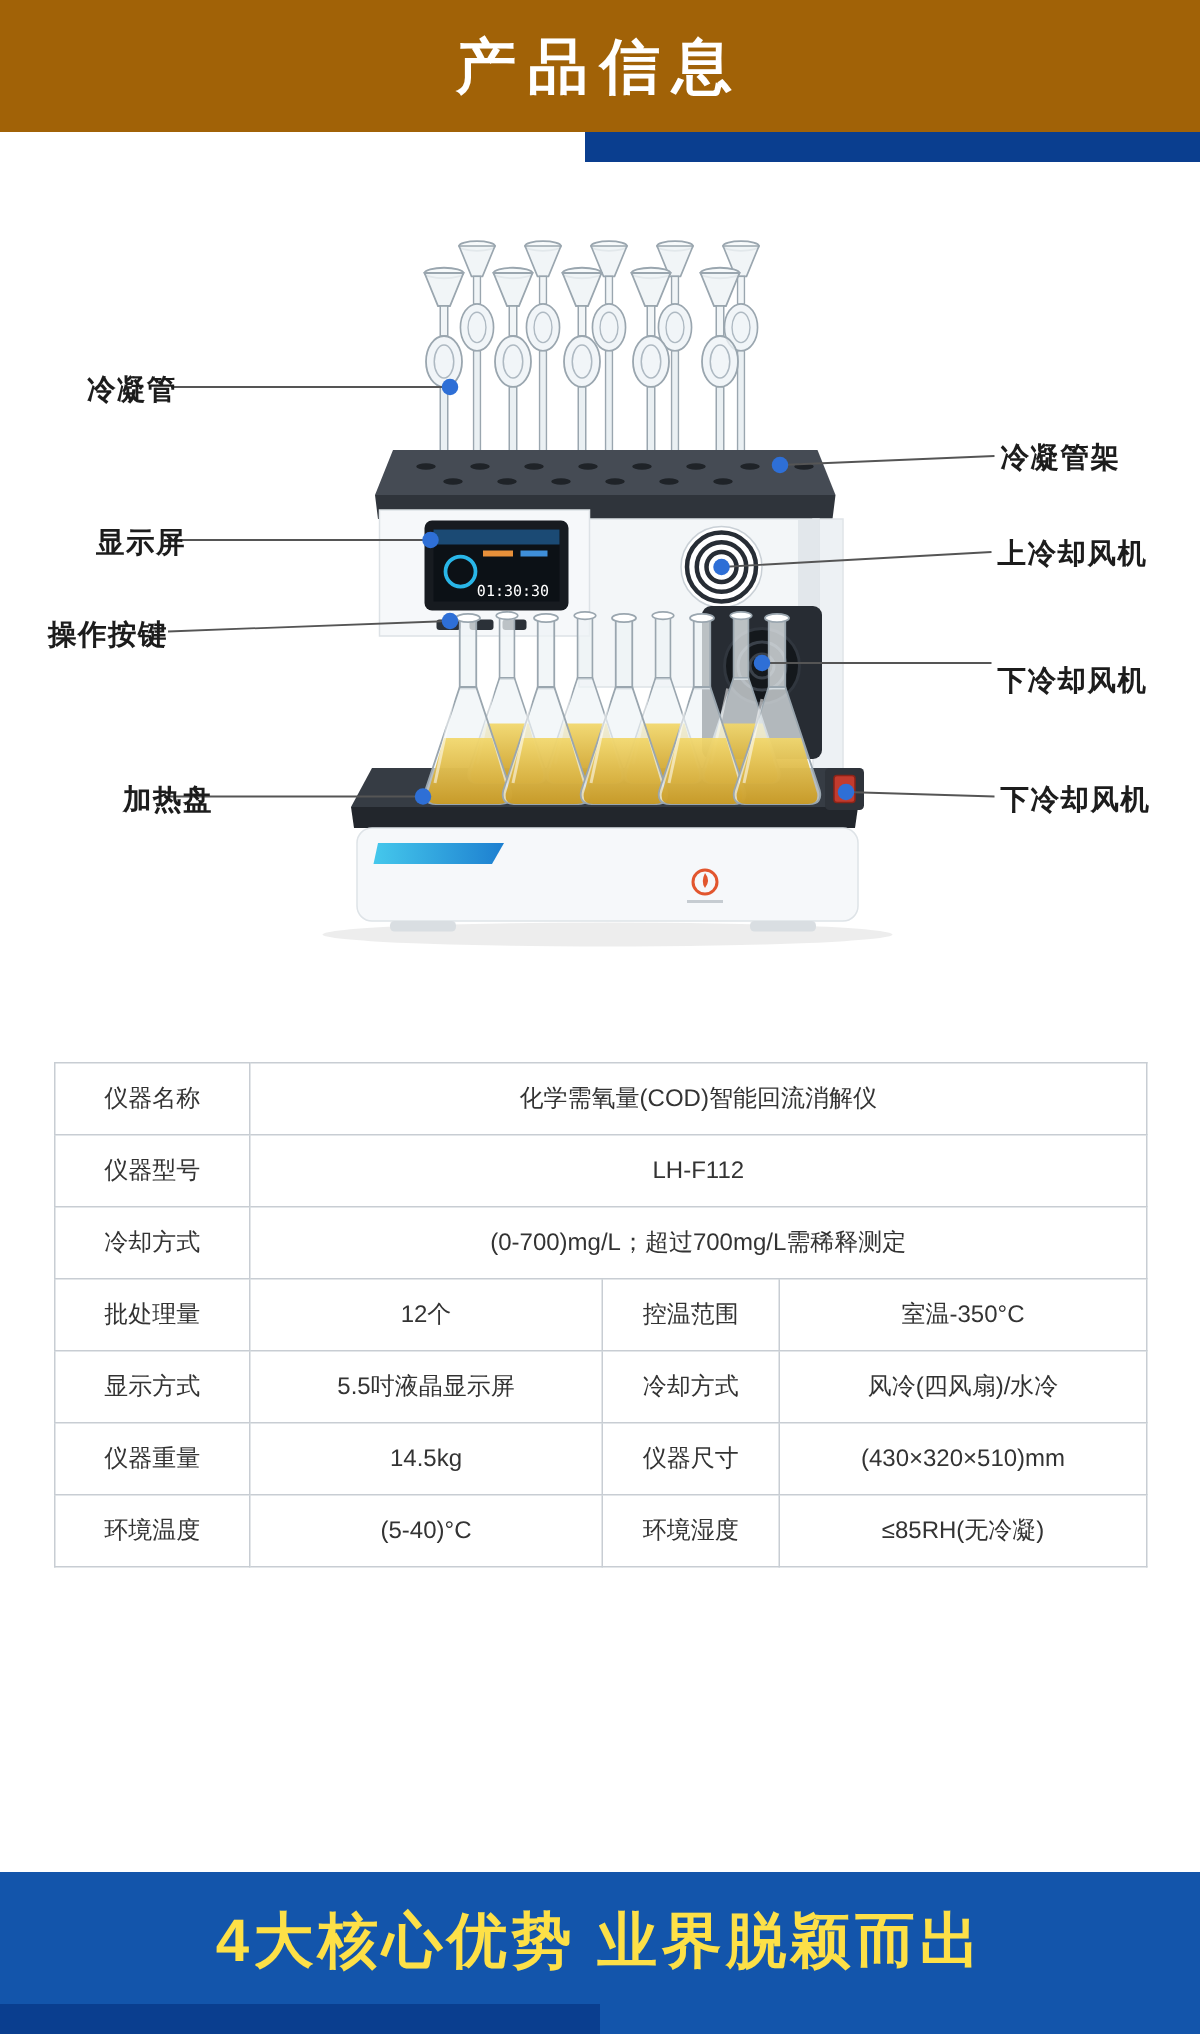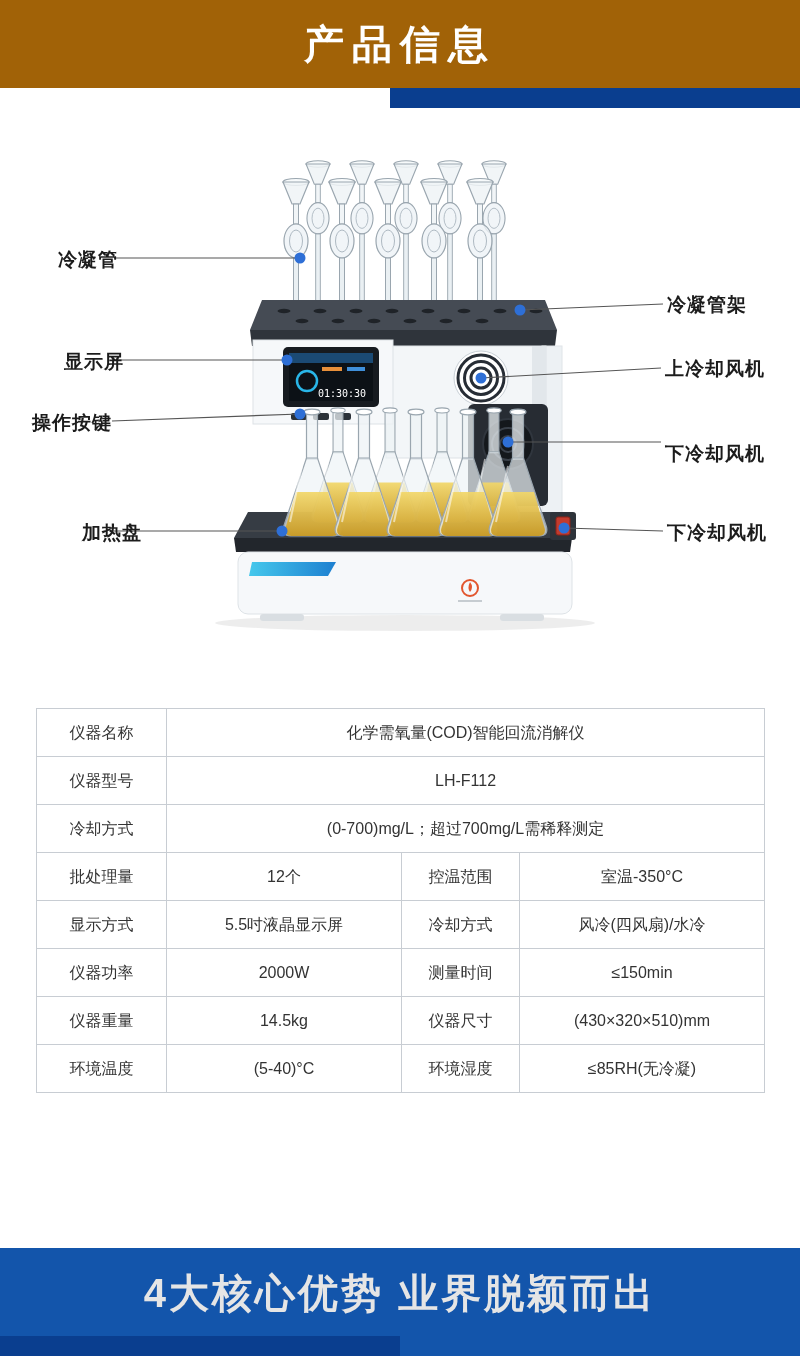--- a/index.html
+++ b/index.html
@@ -21,21 +21,21 @@
   .spec-table { position:absolute; top:708px; left:36px; width:728px; border-collapse:collapse;
                 font-size:16px; color:#333333; table-layout:fixed;border-radius:15px; }
   .spec-table td { border:1px solid #c8cdd3; text-align:center; vertical-align:middle;
                    height:48px; padding:4px 8px; background:#ffffff; line-height:1.6; }
   .spec-table td.err { height:96px; }
   .col1 { width:130px; } .col2 { width:235px; } .col3 { width:118px; } .col4 { width:245px; }
 
   
   .banner-bottom { position:absolute; top:1248px; left:0; width:800px; height:108px; background:#1355ab;
                    display:flex; align-items:center; justify-content:center; padding-bottom:18px; }
-  .banner-bottom h2 { color:#e5e5e5; font-size:40px; font-weight:bold; letter-spacing:3px; }
+  .banner-bottom h2 { color:#fde047; font-size:40px; font-weight:bold; letter-spacing:3px; }
   .banner-bottom-accent { position:absolute; bottom:0; left:0; width:400px; height:20px; background:#0a3e8f; }
 </style>
 </head>
 <body>
 
 <div class="page">
 
   <div class="banner-top">
     <h1>产品信息</h1>
   </div>
@@ -238,26 +238,20 @@
         <td>控温范围</td>
         <td>室温-350°C</td>
       </tr>
       <tr>
         <td>显示方式</td>
         <td>5.5吋液晶显示屏</td>
         <td>冷却方式</td>
         <td>风冷(四风扇)/水冷</td>
       </tr>
       <tr>
-        <td>仪器功率</td>
-        <td>2000W</td>
-        <td>测量时间</td>
-        <td>≤150min</td>
-      </tr>
-      <tr>
         <td>仪器重量</td>
         <td>14.5kg</td>
         <td>仪器尺寸</td>
         <td>(430×320×510)mm</td>
       </tr>
       <tr>
         <td>环境温度</td>
         <td>(5-40)°C</td>
         <td>环境湿度</td>
         <td>≤85RH(无冷凝)</td>

